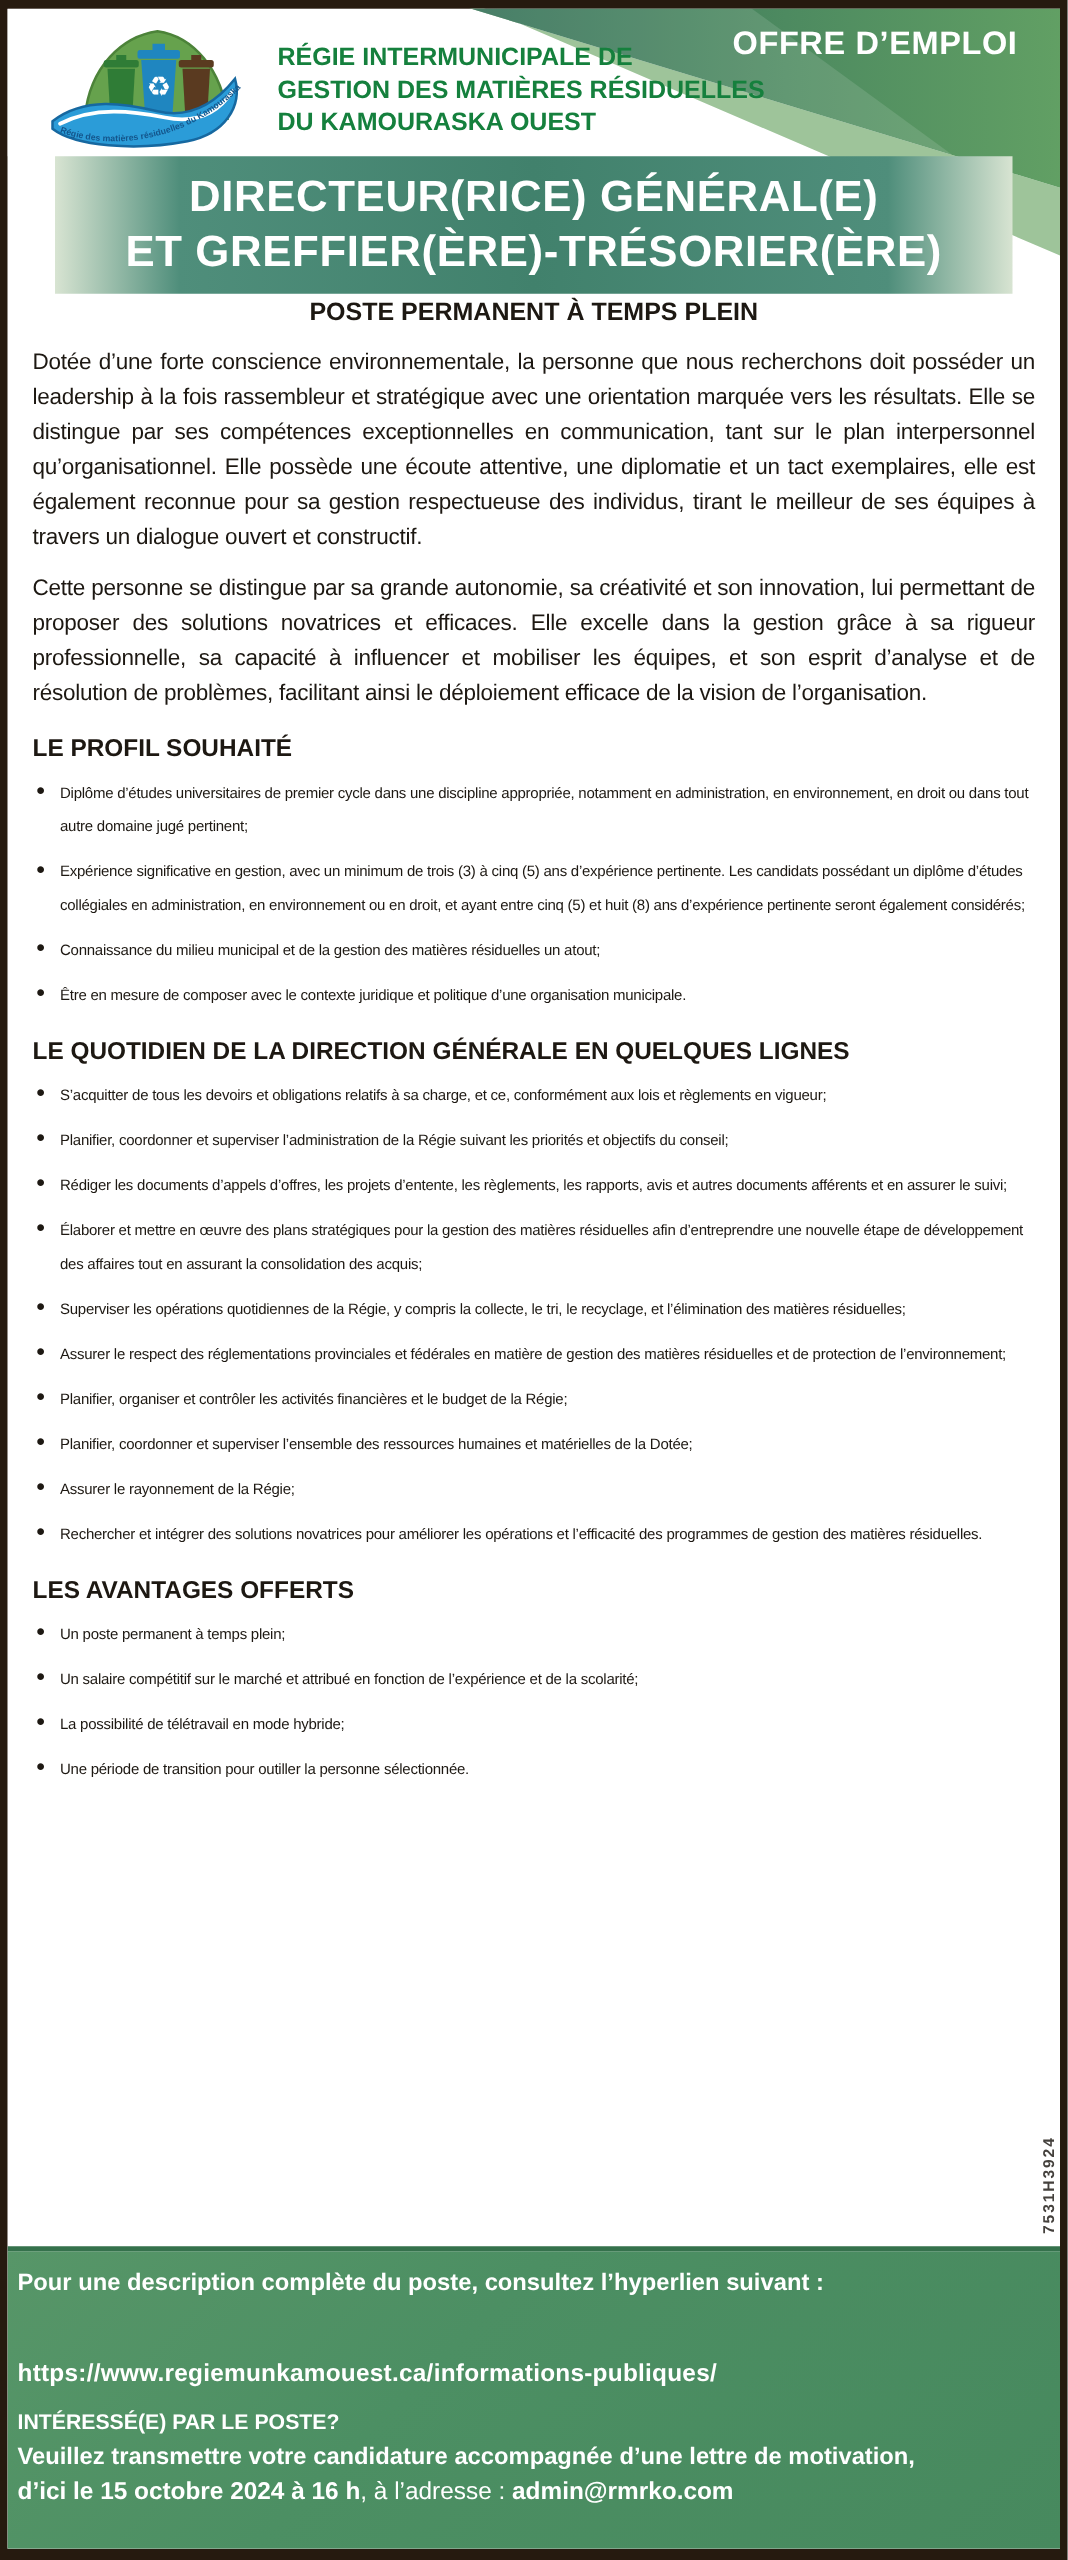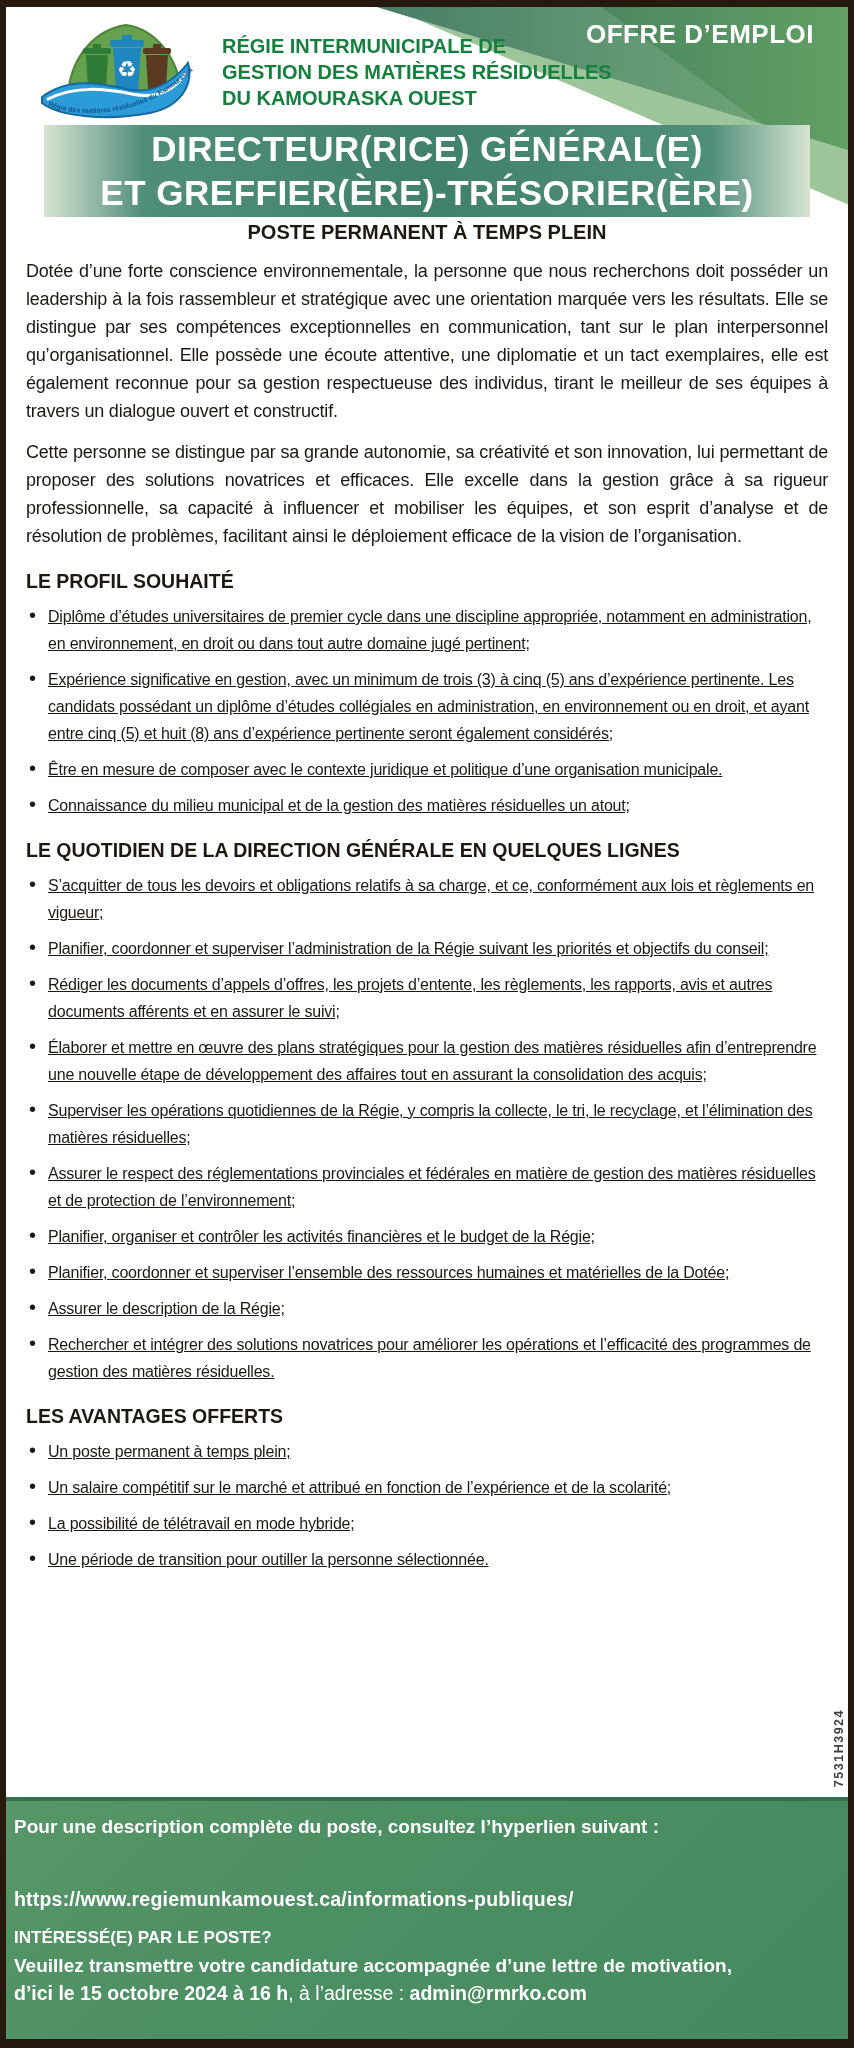--- a/index.html
+++ b/index.html
@@ -25,34 +25,34 @@
   .header{height:118px;position:relative;background:#fff;flex:0 0 auto;}
   .ribbon-wrap{position:absolute;top:-7px;right:-6px;width:512px;height:210px;z-index:1;pointer-events:none;}
   .ribbon-wrap svg{display:block;width:100%;height:100%;}
   .offer-badge{position:absolute;top:12px;right:34px;z-index:2;
                font-size:26px;font-weight:bold;color:#fff;letter-spacing:.5px;white-space:nowrap;}
   .logo{position:absolute;left:30px;top:4px;width:180px;height:112px;z-index:3;}
   .org-name{position:absolute;left:216px;top:26px;z-index:3;
             font-size:20px;font-weight:bold;color:#15803d;line-height:26px;letter-spacing:0;}
 
   
-  .title-banner{flex:0 0 auto;height:92px;margin:0 38px;z-index:2;position:relative;
+  .title-banner{flex:0 0 auto;height:110px;margin:0 38px;z-index:2;position:relative;
       background:linear-gradient(90deg,#d8e4d2 0%,var(--accent-teal) 13%,var(--accent-teal-dark) 50%,var(--accent-teal) 87%,#d8e4d2 100%);
       display:flex;flex-direction:column;align-items:center;justify-content:center;}
   .title-banner .line{color:#fff;font-weight:bold;font-size:35px;line-height:44px;
       letter-spacing:.5px;white-space:nowrap;}
 
   
   .main{flex:1 1 auto;overflow:hidden;position:relative;padding:4px 20px 0 20px;color:var(--text-dark);}
   .subtitle{text-align:center;font-weight:bold;font-size:20px;margin-bottom:13px;}
   .para{font-size:18px;line-height:28px;text-align:justify;margin-bottom:13px;letter-spacing:-0.2px;}
   .sec-heading{font-size:19.5px;font-weight:bold;margin:20px 0 10px 0;}
   ul.bullets{list-style:none;}
-  ul.bullets li{position:relative;padding-left:22px;font-size:16px;line-height:27px;
-                margin-bottom:9px;letter-spacing:-0.2px;text-decoration:underline;}
+  ul.bullets li{position:relative;padding-left:22px;font-size:12px;line-height:27px;
+                margin-bottom:9px;letter-spacing:-0.2px;}
   ul.bullets li::before{content:"\2022";position:absolute;left:3px;top:-1px;font-size:20px;}
   .side-code{position:absolute;right:2px;bottom:10px;writing-mode:vertical-rl;transform:rotate(180deg);
              font-size:12.5px;font-weight:bold;color:#44403c;letter-spacing:1.5px;}
 
   
   .footer{flex:0 0 auto;background:linear-gradient(135deg,#579668 0%,var(--footer-green) 40%,#47895e 100%);
           border-top:4px solid var(--footer-green-dark);
           color:#fff;text-align:left;padding:12px 8px 32px 8px;}
   .footer .f-line1{font-size:19px;font-weight:bold;line-height:27px;}
   .footer .f-url{font-size:19.5px;font-weight:bold;line-height:27px;letter-spacing:.2px;margin-top:46px;}
@@ -133,35 +133,35 @@
     <main class="main">
       <div class="subtitle">POSTE PERMANENT À TEMPS PLEIN</div>
 
       <p class="para">Dotée d’une forte conscience environnementale, la personne que nous recherchons doit posséder un leadership à la fois rassembleur et stratégique avec une orientation marquée vers les résultats. Elle se distingue par ses compétences exceptionnelles en communication, tant sur le plan interpersonnel qu’organisationnel. Elle possède une écoute attentive, une diplomatie et un tact exemplaires, elle est également reconnue pour sa gestion respectueuse des individus, tirant le meilleur de ses équipes à travers un dialogue ouvert et constructif.</p>
       <p class="para">Cette personne se distingue par sa grande autonomie, sa créativité et son innovation, lui permettant de proposer des solutions novatrices et efficaces. Elle excelle dans la gestion grâce à sa rigueur professionnelle, sa capacité à influencer et mobiliser les équipes, et son esprit d’analyse et de résolution de problèmes, facilitant ainsi le déploiement efficace de la vision de l’organisation.</p>
 
       <h2 class="sec-heading">LE PROFIL SOUHAITÉ</h2>
       <ul class="bullets">
         <li>Diplôme d’études universitaires de premier cycle dans une discipline appropriée, notamment en administration, en environnement, en droit ou dans tout autre domaine jugé pertinent;</li>
         <li>Expérience significative en gestion, avec un minimum de trois (3) à cinq (5) ans d’expérience pertinente. Les candidats possédant un diplôme d’études collégiales en administration, en environnement ou en droit, et ayant entre cinq (5) et huit (8) ans d’expérience pertinente seront également considérés;</li>
+        <li>Connaissance du milieu municipal et de la gestion des matières résiduelles un atout;</li>
         <li>Être en mesure de composer avec le contexte juridique et politique d’une organisation municipale.</li>
-        <li>Connaissance du milieu municipal et de la gestion des matières résiduelles un atout;</li>
       </ul>
 
       <h2 class="sec-heading">LE QUOTIDIEN DE LA DIRECTION GÉNÉRALE EN QUELQUES LIGNES</h2>
       <ul class="bullets">
         <li>S’acquitter de tous les devoirs et obligations relatifs à sa charge, et ce, conformément aux lois et règlements en vigueur;</li>
         <li>Planifier, coordonner et superviser l’administration de la Régie suivant les priorités et objectifs du conseil;</li>
         <li>Rédiger les documents d’appels d’offres, les projets d’entente, les règlements, les rapports, avis et autres documents afférents et en assurer le suivi;</li>
         <li>Élaborer et mettre en œuvre des plans stratégiques pour la gestion des matières résiduelles afin d’entreprendre une nouvelle étape de développement des affaires tout en assurant la consolidation des acquis;</li>
         <li>Superviser les opérations quotidiennes de la Régie, y compris la collecte, le tri, le recyclage, et l’élimination des matières résiduelles;</li>
         <li>Assurer le respect des réglementations provinciales et fédérales en matière de gestion des matières résiduelles et de protection de l’environnement;</li>
         <li>Planifier, organiser et contrôler les activités financières et le budget de la Régie;</li>
         <li>Planifier, coordonner et superviser l’ensemble des ressources humaines et matérielles de la Dotée;</li>
-        <li>Assurer le description de la Régie;</li>
+        <li>Assurer le rayonnement de la Régie;</li>
         <li>Rechercher et intégrer des solutions novatrices pour améliorer les opérations et l’efficacité des programmes de gestion des matières résiduelles.</li>
       </ul>
 
       <h2 class="sec-heading">LES AVANTAGES OFFERTS</h2>
       <ul class="bullets">
         <li>Un poste permanent à temps plein;</li>
         <li>Un salaire compétitif sur le marché et attribué en fonction de l’expérience et de la scolarité;</li>
         <li>La possibilité de télétravail en mode hybride;</li>
         <li>Une période de transition pour outiller la personne sélectionnée.</li>
       </ul>

